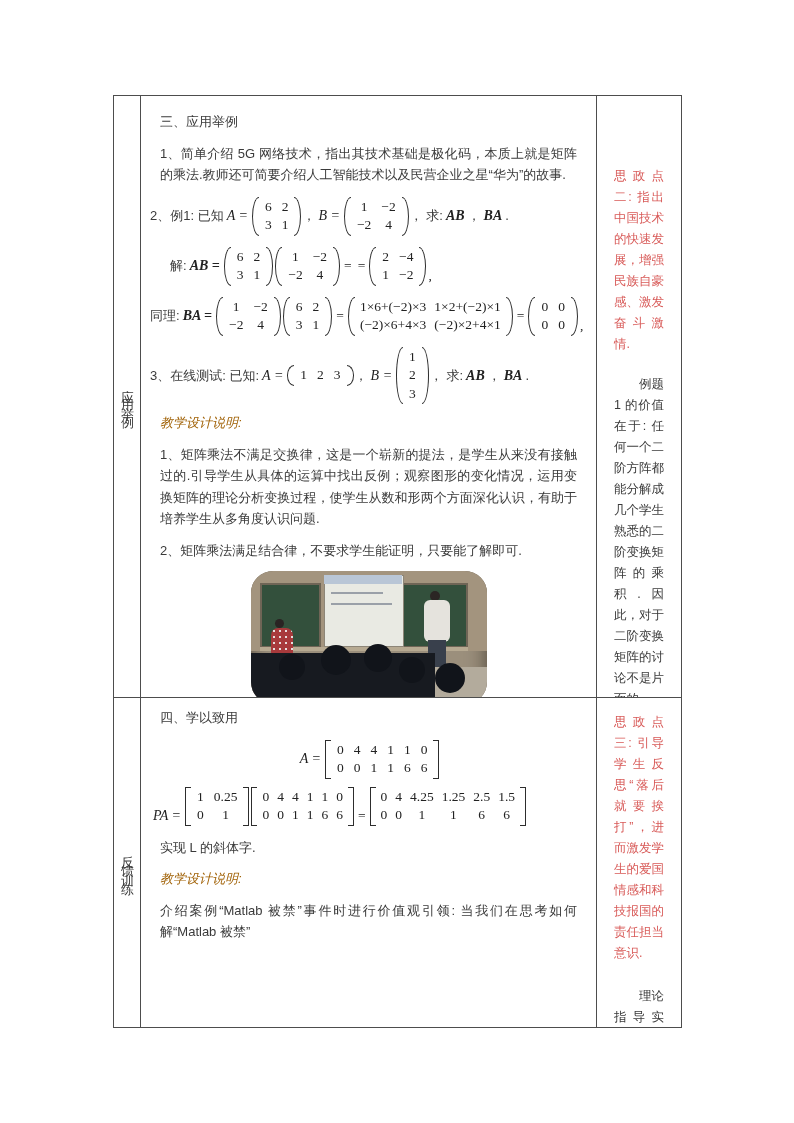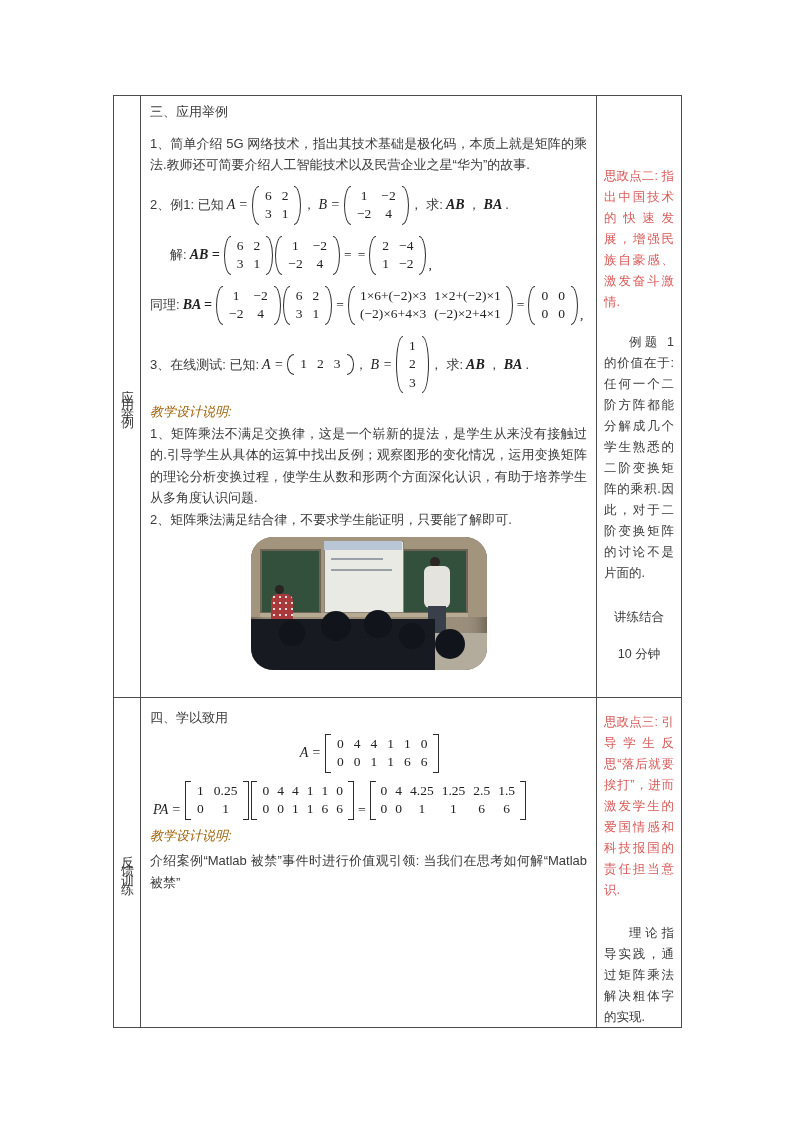--- a/index.html
+++ b/index.html
@@ -10,21 +10,21 @@
   .trow.r1{height:601px;}
   .trow.r2{height:329px;border-top:1px solid #4d4d4d;}
   .cell-side{width:26px;min-width:26px;border-right:1px solid #4d4d4d;
              display:flex;align-items:center;justify-content:center;}
   .vert{writing-mode:vertical-lr;text-orientation:upright;letter-spacing:9px;
         font-size:13px;color:#3a3a3a;}
   .cell-main{width:455px;min-width:455px;padding:5px 9px 4px 9px;box-sizing:border-box;
              font-size:13px;line-height:21.5px;text-align:justify;}
   .cell-right{flex:1;border-left:1px solid #4d4d4d;padding:4px 7px;box-sizing:border-box;
               font-size:12.5px;line-height:21px;text-align:justify;}
-  p{margin:0;}
+  p{margin:10px;}
   .mt4{margin-top:4px;}.mt8{margin-top:8px;}.mt10{margin-top:10px;}
   .red{color:#d85a58;}
   .orange{color:#a16207;font-style:italic;}
   .indent2{text-indent:2em;}
   .center{text-align:center;}
   
   .eqline{display:flex;align-items:center;flex-wrap:nowrap;margin:9px 0 7px 0;}
   .mi{font-family:"Liberation Serif",serif;font-style:italic;font-size:14px;color:#222;
       margin:0 3px;white-space:nowrap;}
   .mib{font-weight:bold;}
@@ -344,20 +344,21 @@
                 <span>0</span>
                 <span>1</span>
                 <span>1</span>
                 <span>6</span>
                 <span>6</span>
               </span>
               <span class="brk br"></span>
             </span>
         </div>
 
+        <p>实现 L 的斜体字.</p>
         <p class="orange mt4">教学设计说明:</p>
         <p class="mt4">介绍案例“Matlab 被禁”事件时进行价值观引领: 当我们在思考如何解“Matlab 被禁”</p>
       </div>
 
       <div class="cell-right">
         <p class="red" style="margin-top:10px;">思政点三: 引导学生反思“落后就要挨打”，进而激发学生的爱国情感和科技报国的责任担当意识.</p>
         <p class="indent2" style="margin-top:22px;">理论指导实践，通过矩阵乘法解决粗体字的实现.</p>
       </div>
     </div>
 

